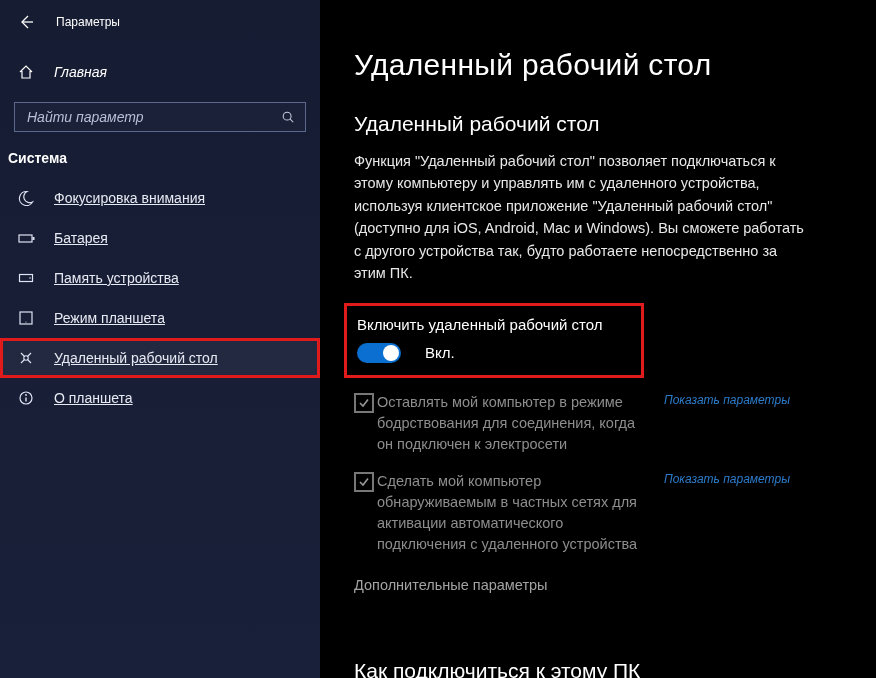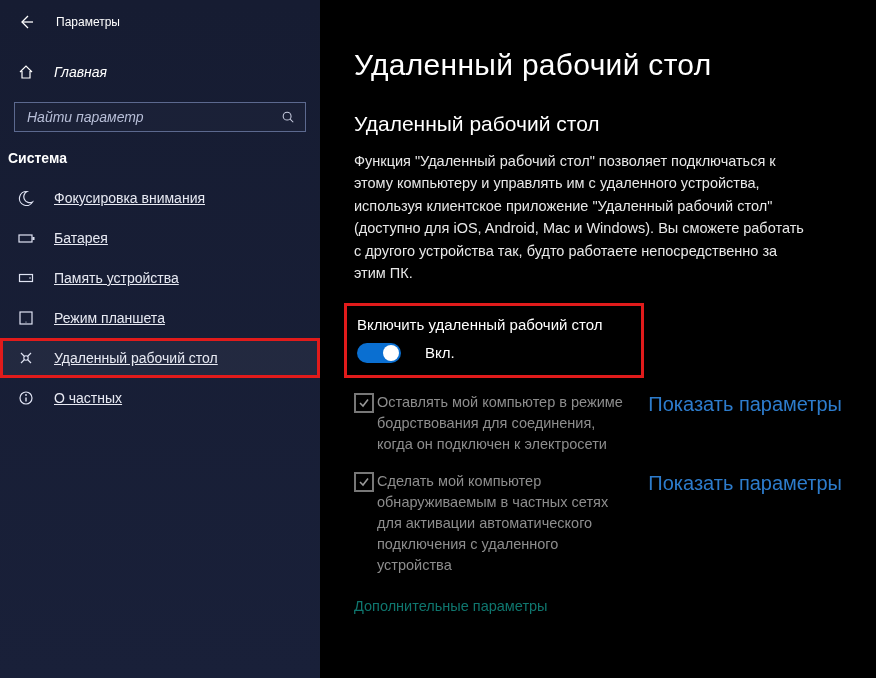--- a/index.html
+++ b/index.html
@@ -165,28 +165,29 @@
     margin-top: 1px;
   }
   .check-row .check-text {
     font-size: 14.5px;
     line-height: 1.45;
     color: #8d8d8d;
     width: 270px;
   }
   .check-row .link {
     color: #2d7ccc;
-    font-size: 20px;
+    font-size: 12px;
     cursor: pointer;
     white-space: nowrap;
     margin-left: 14px;
     margin-top: 1px;
+    font-style: italic;
   }
   .extra-link {
-    color: #0f766e;
+    color: #a3a3a3;
     font-size: 14.5px;
     cursor: pointer;
     margin-top: 6px;
     margin-bottom: 28px;
     display: inline-block;
   }
 </style>
 </head>
 <body>
 
@@ -269,21 +270,21 @@
       <span>Удаленный рабочий стол</span>
     </li>
     <li class="nav-item">
       <span class="icon">
         <svg width="16" height="16" viewBox="0 0 16 16">
             <circle cx="8" cy="8" r="6" stroke="#dfe3f3" stroke-width="1.2" fill="none"></circle>
             <circle cx="8" cy="5" r="0.9" fill="#dfe3f3"></circle>
             <line x1="8" y1="7.5" x2="8" y2="11.5" stroke="#dfe3f3" stroke-width="1.4"></line>
           </svg>
       </span>
-      <span>О частных</span>
+      <span>О планшета</span>
     </li>
   </ul>
 </div>
 
 <div class="main">
 
   <h1>Удаленный рабочий стол</h1>
 
   <h2>Удаленный рабочий стол</h2>
 

